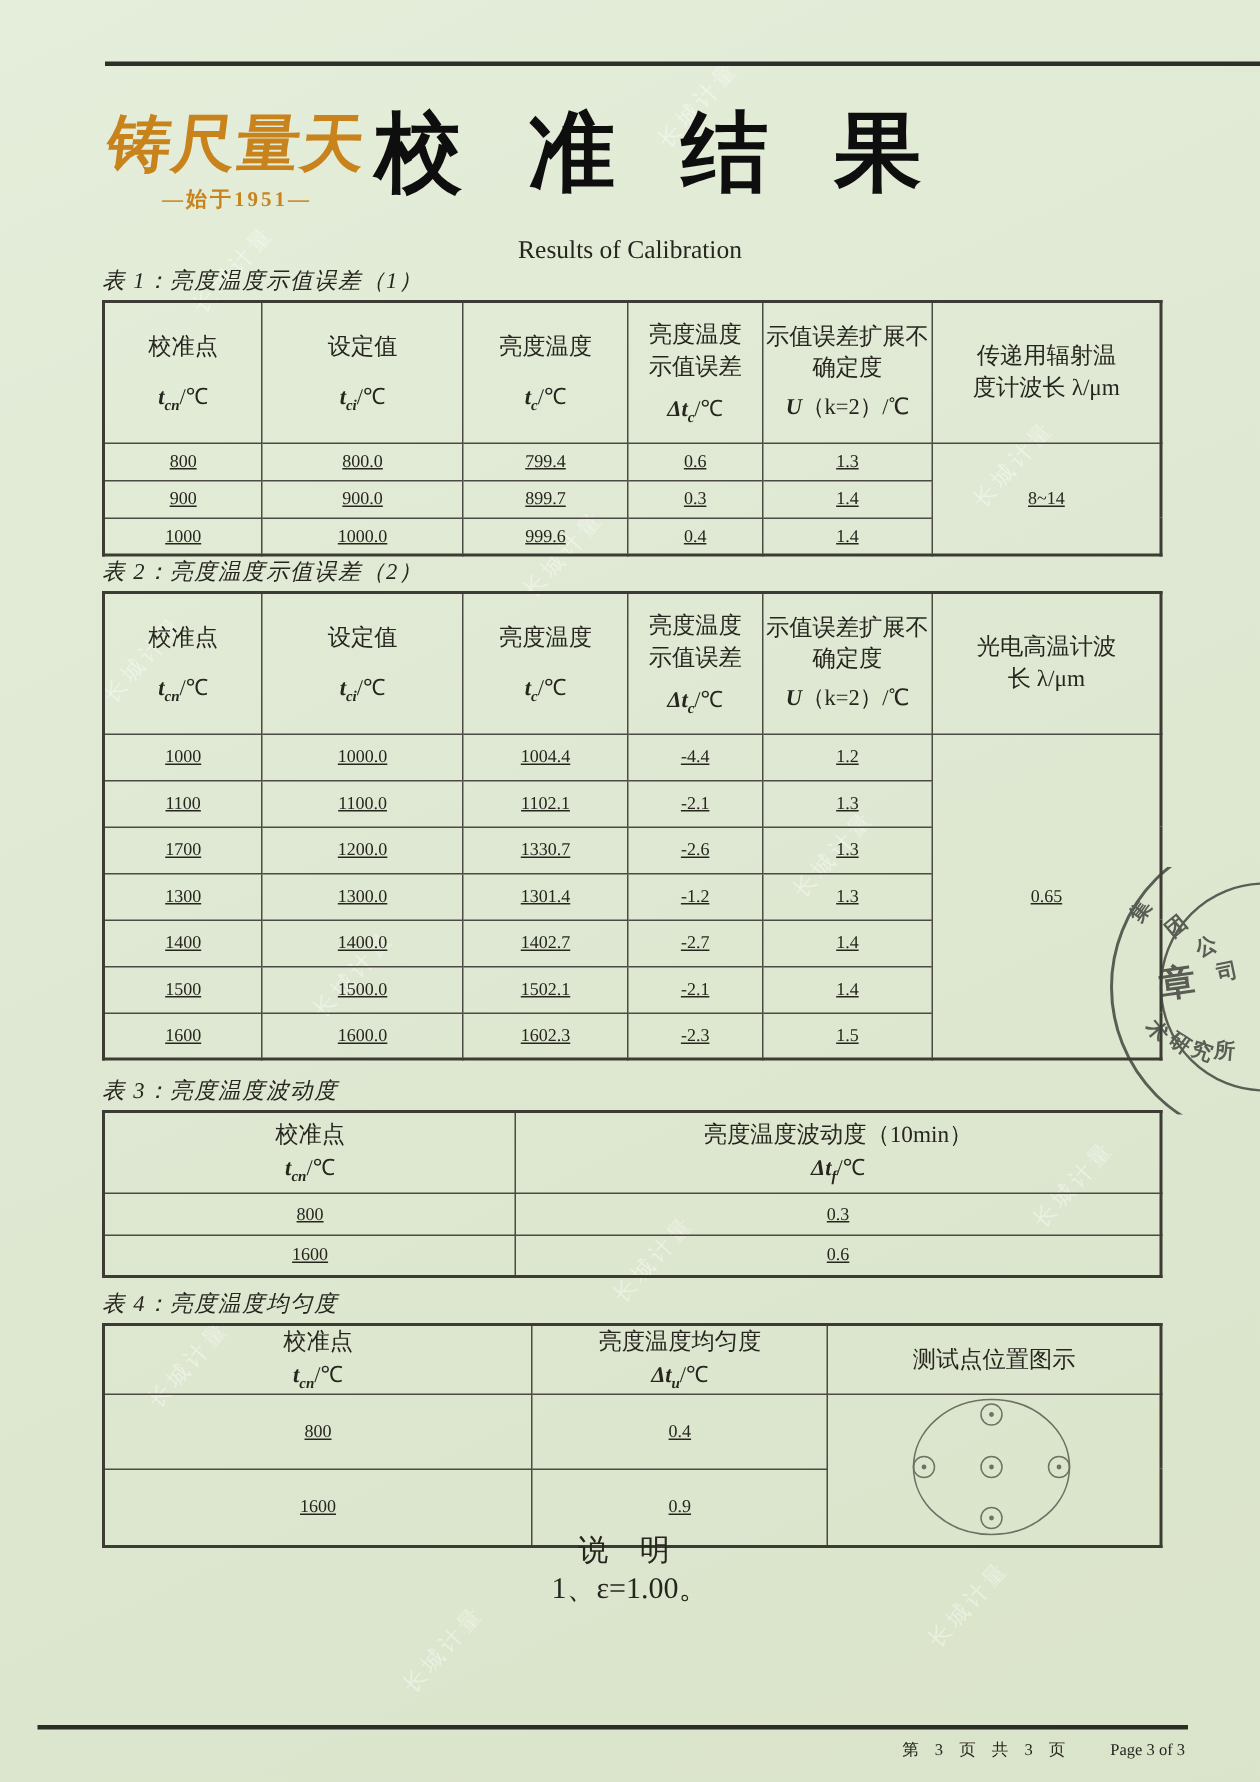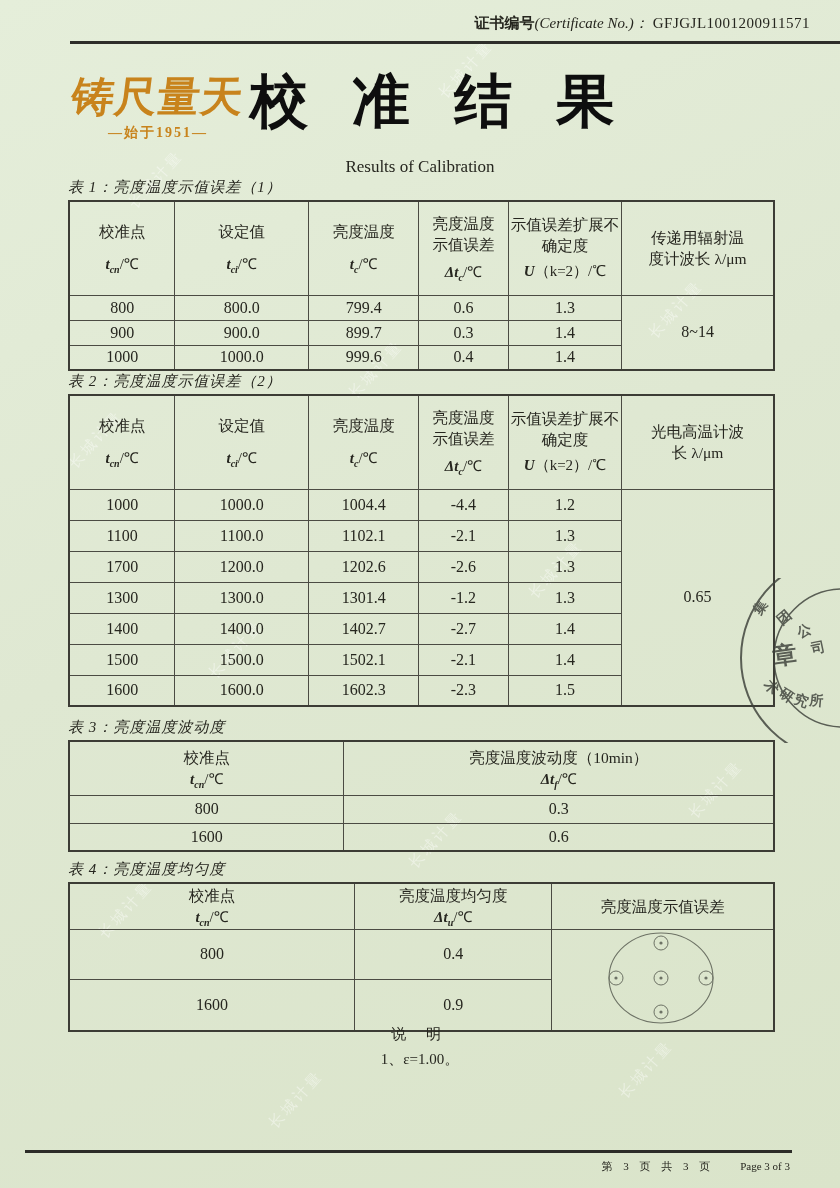--- a/index.html
+++ b/index.html
@@ -22,32 +22,32 @@
   .logo-sub{font-size:14px;font-weight:bold;margin-top:4px;letter-spacing:2px;}
   .title{position:absolute;left:250px;top:63px;margin:0;font-size:58px;font-weight:900;
          letter-spacing:14px;color:#0e0e0e;font-family:"Liberation Sans",sans-serif;white-space:nowrap;}
   .subtitle{position:absolute;left:0;width:840px;top:157px;text-align:center;font-size:17px;}
   
   .sec{position:absolute;left:68px;width:707px;}
   .cap{text-align:left;font-size:15px;margin:0 0 3px 0;letter-spacing:1px;font-style:italic;}
   table{border-collapse:collapse;width:707px;table-layout:fixed;border:2px solid #3c3c35;}
   th,td{border:1.5px solid #4b4b43;text-align:center;vertical-align:middle;
         font-weight:normal;padding:0 2px;font-size:15.5px;color:#26261f;}
-  td.num{font-size:16px;}
+  td.num{font-size:12px;text-decoration:underline;}
   .h-zh{line-height:21px;}
   .h-f{margin-top:11px;}
   .h-f.tight{margin-top:6px;}
   .fm{font-style:italic;font-weight:bold;font-size:15px;}
   .fm sub{font-size:10px;font-weight:bold;}
   .fu{font-style:normal;font-weight:normal;}
   
   .diagram{display:block;margin:0 auto;}
   
   .notes{position:absolute;left:0;width:840px;top:1022px;text-align:center;
-         font-size:15px;line-height:25px;}
+         font-size:20px;line-height:25px;}
   .notes .n-title{letter-spacing:8px;}
   .notes .n-en{font-weight:bold;}
   
   .rule-bottom{position:absolute;left:25px;right:48px;top:1150px;height:2.5px;background:#2c2c28;}
   .footer{position:absolute;right:50px;top:1159px;font-size:11px;white-space:nowrap;}
   .footer .f-zh{letter-spacing:4px;margin-right:26px;}
   
   .stamp{position:absolute;right:0;top:578px;opacity:.82;}
 </style>
 </head>
@@ -63,23 +63,20 @@
     <span style="left:640px;top:300px">长城计量</span>
     <span style="left:200px;top:640px">长城计量</span>
     <span style="left:520px;top:560px">长城计量</span>
     <span style="left:90px;top:900px">长城计量</span>
     <span style="left:400px;top:830px">长城计量</span>
     <span style="left:680px;top:780px">长城计量</span>
     <span style="left:260px;top:1090px">长城计量</span>
     <span style="left:610px;top:1060px">长城计量</span>
   </div>
 
-  <div class="cert-line">
-    <span class="cert-zh">证书编号</span><span class="cert-en">(Certificate No.)：</span><span class="cert-no">GFJGJL1001200911571</span>
-  </div>
   <div class="rule-top"></div>
 
   <div class="logo">
     <div class="logo-main">铸尺量天</div>
     <div class="logo-sub">—始于1951—</div>
   </div>
   <h1 class="title">校 准 结 果</h1>
   <div class="subtitle">Results of Calibration</div>
 
   <div class="sec" style="top:178px">
@@ -199,21 +196,21 @@
       <tr style="height:31px">
         <td class="num">1100</td>
         <td class="num">1100.0</td>
         <td class="num">1102.1</td>
         <td class="num">-2.1</td>
         <td class="num">1.3</td>
       </tr>
       <tr style="height:31px">
         <td class="num">1700</td>
         <td class="num">1200.0</td>
-        <td class="num">1202.6</td>
+        <td class="num">1330.7</td>
         <td class="num">-2.6</td>
         <td class="num">1.3</td>
       </tr>
       <tr style="height:31px">
         <td class="num">1300</td>
         <td class="num">1300.0</td>
         <td class="num">1301.4</td>
         <td class="num">-1.2</td>
         <td class="num">1.3</td>
       </tr>
@@ -284,21 +281,21 @@
           <tr style="height:46px">
         <th>
               <div class="h-zh">校准点</div>
               <div><span class="fm"><span>t</span><sub>cn</sub><span class="fu">/℃</span></span></div>
             </th>
         <th>
               <div class="h-zh">亮度温度均匀度</div>
               <div><span class="fm"><span>Δt</span><sub>u</sub><span class="fu">/℃</span></span></div>
             </th>
         <th>
-              <div class="h-zh">亮度温度示值误差</div>
+              <div class="h-zh">测试点位置图示</div>
             </th>
       </tr>
       <tr style="height:50px">
         <td class="num">800</td>
         <td class="num">0.4</td>
         <td rowspan="2">
           <svg class="diagram" width="200" height="98" viewBox="0 0 200 98">
             <ellipse cx="98" cy="47" rx="52" ry="45" fill="none" stroke="#6d7265" stroke-width="1.1"></ellipse>
             <g fill="none" stroke="#6d7265" stroke-width="1">
               <circle cx="98" cy="12" r="7"></circle>

